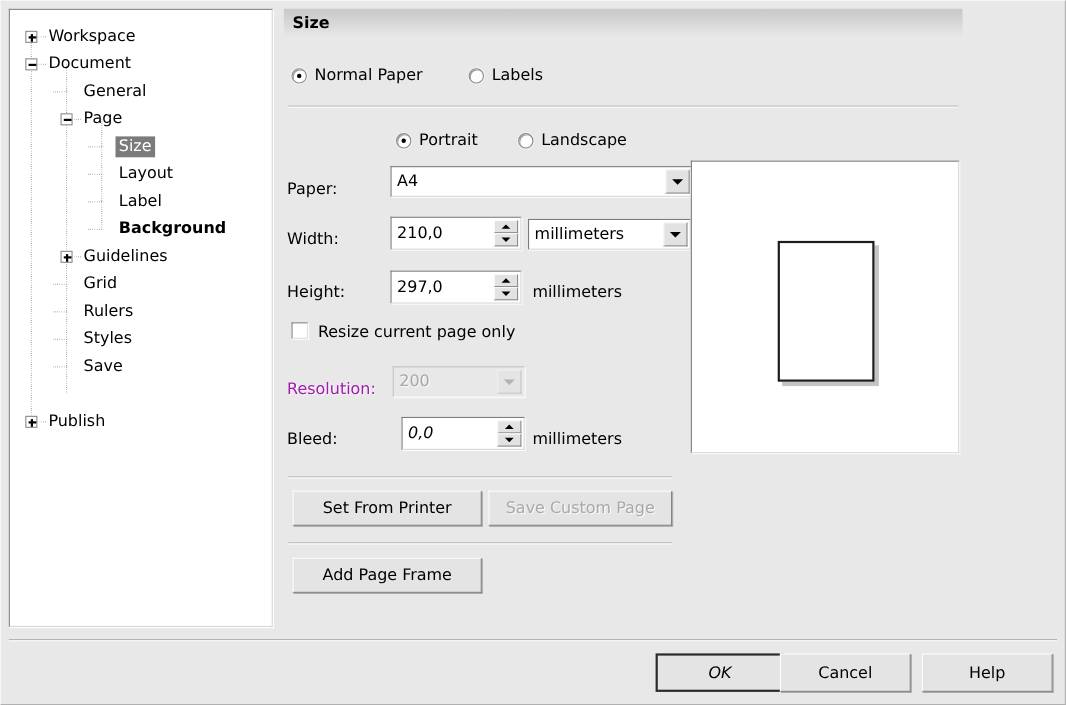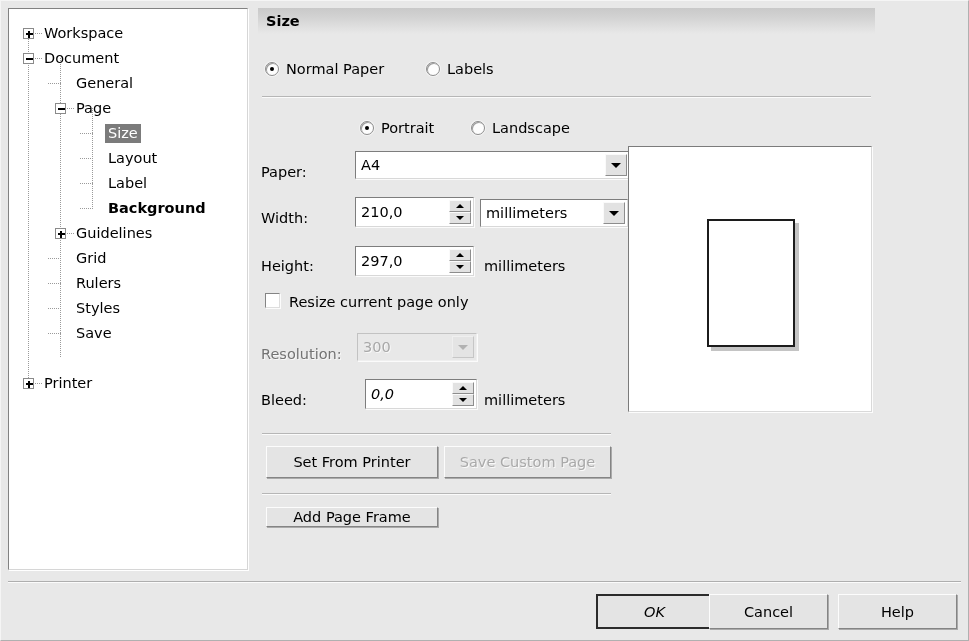--- a/index.html
+++ b/index.html
@@ -128,21 +128,21 @@
     border-top: 1px solid #b6b6b6;
     border-bottom: 1px solid #fbfbfb;
     box-sizing: border-box;
   }
   .lbl {
     position: absolute;
     font-size: 14.5px;
     line-height: 18px;
     white-space: nowrap;
   }
-  .lbl.disabled { color: #737373; text-shadow: 1px 1px 0 #f8f8f8; }
+  .lbl.disabled { color: #a21caf; text-shadow: 1px 1px 0 #f8f8f8; }
 
   
   .radio {
     position: absolute;
     width: 14px;
     height: 14px;
     border-radius: 50%;
     box-sizing: border-box;
     background: #fdfdfd;
     border: 1px solid #8c8c8c;
@@ -400,21 +400,21 @@
         <div class="tree-row" style="position: absolute; left: 0px; right: 0px; top: 312px;">
           <div class="hline" style="left: 39px; width: 14px;"></div>
           <span class="tree-label" style="position: absolute; left: 64px; top: 3px;">Save</span>
         </div>
         <div class="tree-row" style="position: absolute; left: 0px; right: 0px; top: 362px;">
           <div class="hline" style="left: 26px; width: 7px;"></div>
           <div class="expander" style="left: 14px;">
             <i class="h"></i>
             <i class="v"></i>
           </div>
-          <span class="tree-label" style="position: absolute; left: 32px; top: 3px;">Printer</span>
+          <span class="tree-label" style="position: absolute; left: 32px; top: 3px;">Publish</span>
         </div>
       </div>
   </div>
 
   <div id="right-panel">
 
     <div id="section-header">Size</div>
 
     <div class="radio on" style="left:7px; top:54px;"></div>
     <div class="lbl" style="left:28px; top:52px;">Normal Paper</div>
@@ -469,21 +469,21 @@
           </span>
       </span>
     </div>
     <div class="lbl" style="left:226px; top:249px;">millimeters</div>
 
     <div class="cbox" style="left:7px; top:285px;"></div>
     <div class="lbl" style="left:31px; top:285px;">Resize current page only</div>
 
     <div class="lbl disabled" style="left:3px; top:337px;">Resolution:</div>
     <div class="field disabled" style="left:99px; top:325px; width:120px; height:28px;">
-      <span class="val">300</span>
+      <span class="val">200</span>
       <span class="combo-btn">
         <span class="arr"></span>
       </span>
     </div>
 
     <div class="lbl" style="left:3px; top:383px;">Bleed:</div>
     <div class="field" style="left:107px; top:371px; width:112px; height:30px;font-style:italic;">
       <span class="val">0,0</span>
       <span class="spin">
         <span class="sb up">
@@ -504,21 +504,21 @@
 
     <div class="btn" style="left:8px; top:438px; width:172px; height:32px;">
       <span class="t">Set From Printer</span>
     </div>
     <div class="btn disabled" style="left:186px; top:438px; width:167px; height:32px;">
       <span class="t">Save Custom Page</span>
     </div>
 
     <div class="sep" style="left:4px; top:485px; width:349px;"></div>
 
-    <div class="btn" style="left:8px; top:499px; width:172px; height:20px;">
+    <div class="btn" style="left:8px; top:499px; width:172px; height:32px;">
       <span class="t">Add Page Frame</span>
     </div>
 
   </div>
 
   <div id="bottom-sep"></div>
 
   <div class="btn default" style="left:596px; top:594px; width:117px; height:35px;font-style:italic;">
     <span class="t">OK</span>
   </div>

